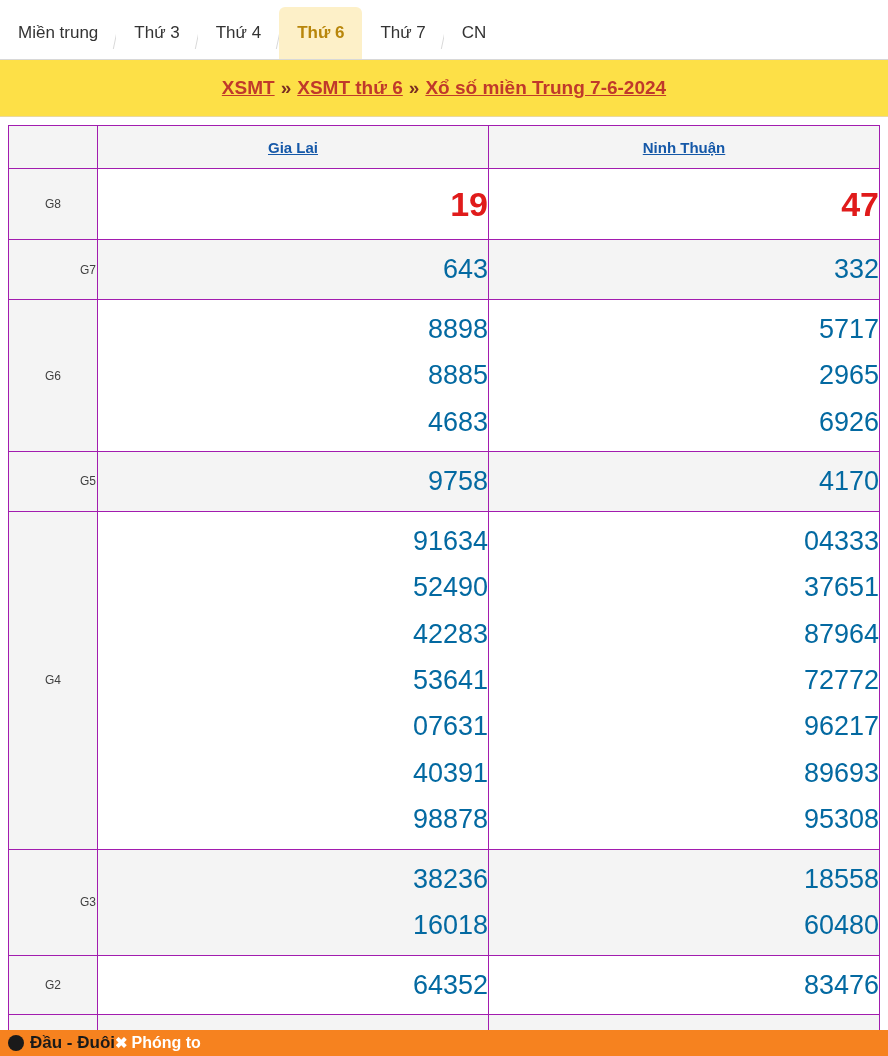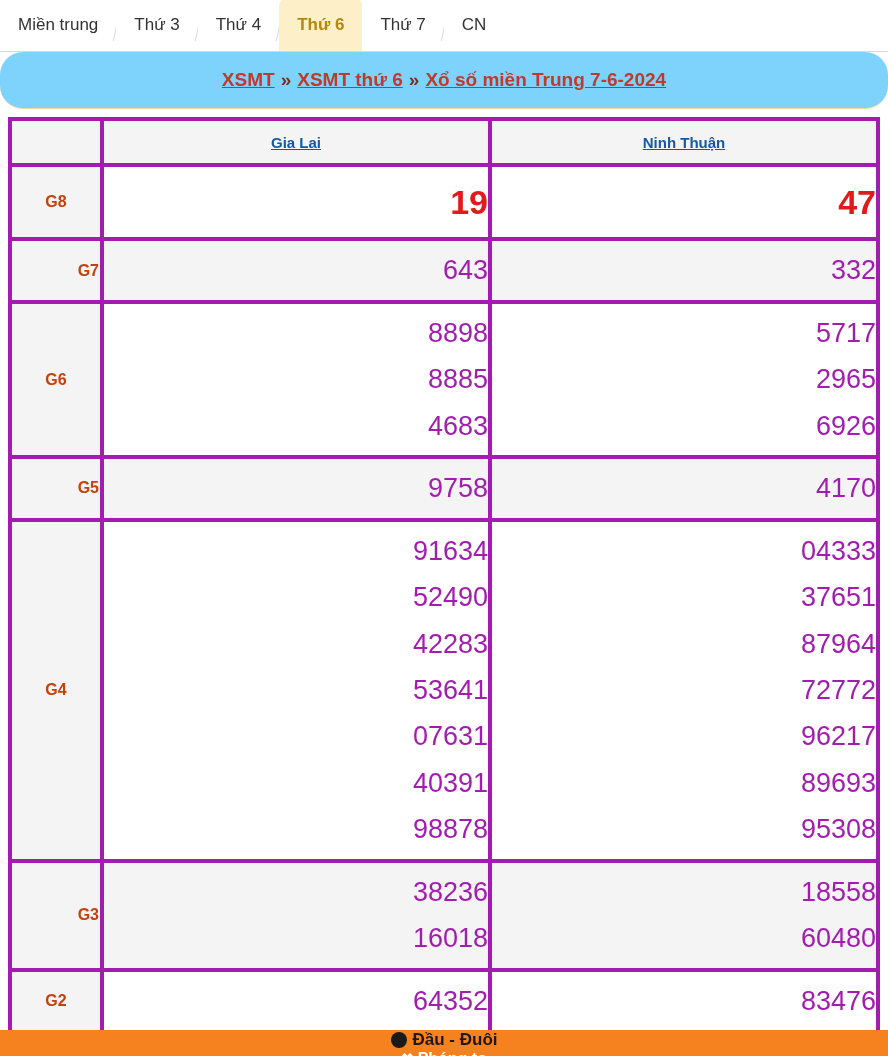--- a/index.html
+++ b/index.html
@@ -10,21 +10,21 @@
     width: 888px;
     height: 1056px;
     font-family: "Liberation Sans", sans-serif;
     background: #ffffff;
     overflow: hidden;
   }
 
   
   .tabbar {
     position: relative;
-    height: 52px;
+    height: 60px;
     background: #ffffff;
     border-bottom: 1px solid #d8d8d8;
     display: flex;
     align-items: flex-end;
     padding-left: 0;
     box-sizing: border-box;
   }
   .tab {
     position: relative;
     height: 52px;
@@ -53,31 +53,30 @@
     background: #fdf0c8;
     color: #b8860b;
     font-weight: bold;
     border-radius: 6px 6px 0 0;
     margin-top: 10px;
   }
   .tab.active::after { display: none; }
 
   
   .breadcrumb {
-    background: #7dd3fc;
+    background: #fde047;
     height: 56px;
     display: flex;
     align-items: center;
     justify-content: center;
     font-size: 19px;
     font-weight: bold;
     color: #c0392b;
     gap: 6px;
     border-bottom: 1px solid #ead9a0;
-    border-radius: 23px;
   }
   .breadcrumb a {
     color: #c0392b;
     text-decoration: underline;
   }
   .breadcrumb .sep {
     color: #7a2f22;
     text-decoration: none;
     font-weight: bold;
   }
@@ -88,47 +87,46 @@
     box-sizing: border-box;
   }
   table.results {
     width: 100%;
     border-collapse: collapse;
     table-layout: fixed;
     border: 1px solid #d5d5d5;
   }
   table.results th,
   table.results td {
-    border: 4px solid #a21caf;
+    border: 1px solid #a21caf;
     text-align: center;
     vertical-align: middle;
   }
   table.results th.prov {
     background: #f4f4f4;
     height: 40px;
     font-size: 15px;
     color: #1558a8;
   }
   table.results th.prov span {
     text-decoration: underline;
   }
   table.results th.corner {
     background: #f4f4f4;
     width: 86px;
   }
   td.label {
     width: 86px;
     background: #f4f4f4;
-    font-size: 16px;
-    color: #c2410c;
-    font-weight: bold;
+    font-size: 12px;
+    color: #404040;
   }
   td.nums {
     font-size: 27px;
-    color: #a21caf;
+    color: #0369a1;
     line-height: 1.72;
     padding: 6px 0;
     font-weight: normal;
   }
   tr.alt td.nums { background: #f4f4f4; }
   tr.alt td.label { background: #f4f4f4; text-align: right; }
   td.nums div { white-space: nowrap; text-align: right; }
   td.red { color: #e01b1b; font-weight: bold; }
   .g8 td.nums { font-size: 34px; }
 
@@ -138,21 +136,20 @@
     left: 0;
     right: 0;
     bottom: 0;
     height: 26px;
     background: #f6821f;
     display: flex;
     align-items: center;
     padding: 0 8px;
     box-sizing: border-box;
     overflow: hidden;
-    flex-direction: column;
   }
   .strip-left {
     display: flex;
     align-items: center;
     gap: 6px;
     font-size: 17px;
     font-weight: bold;
     color: #1a1a1a;
     white-space: nowrap;
   }

